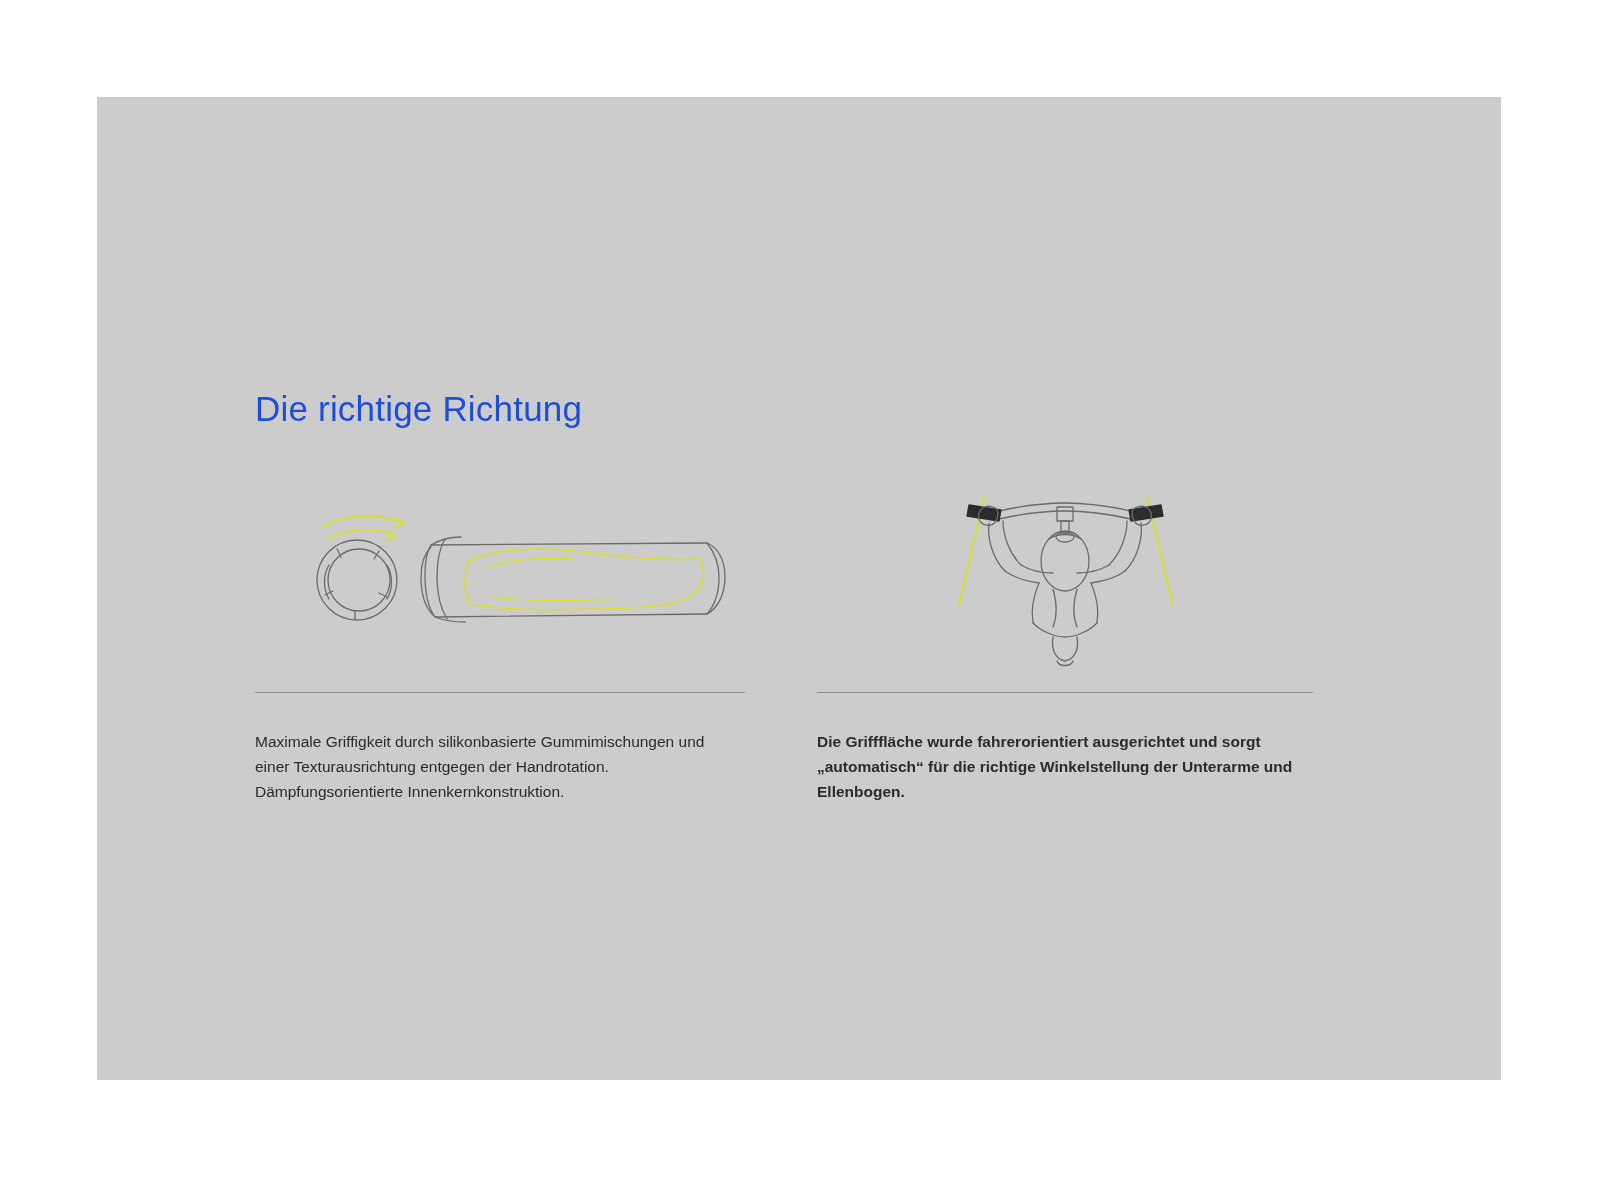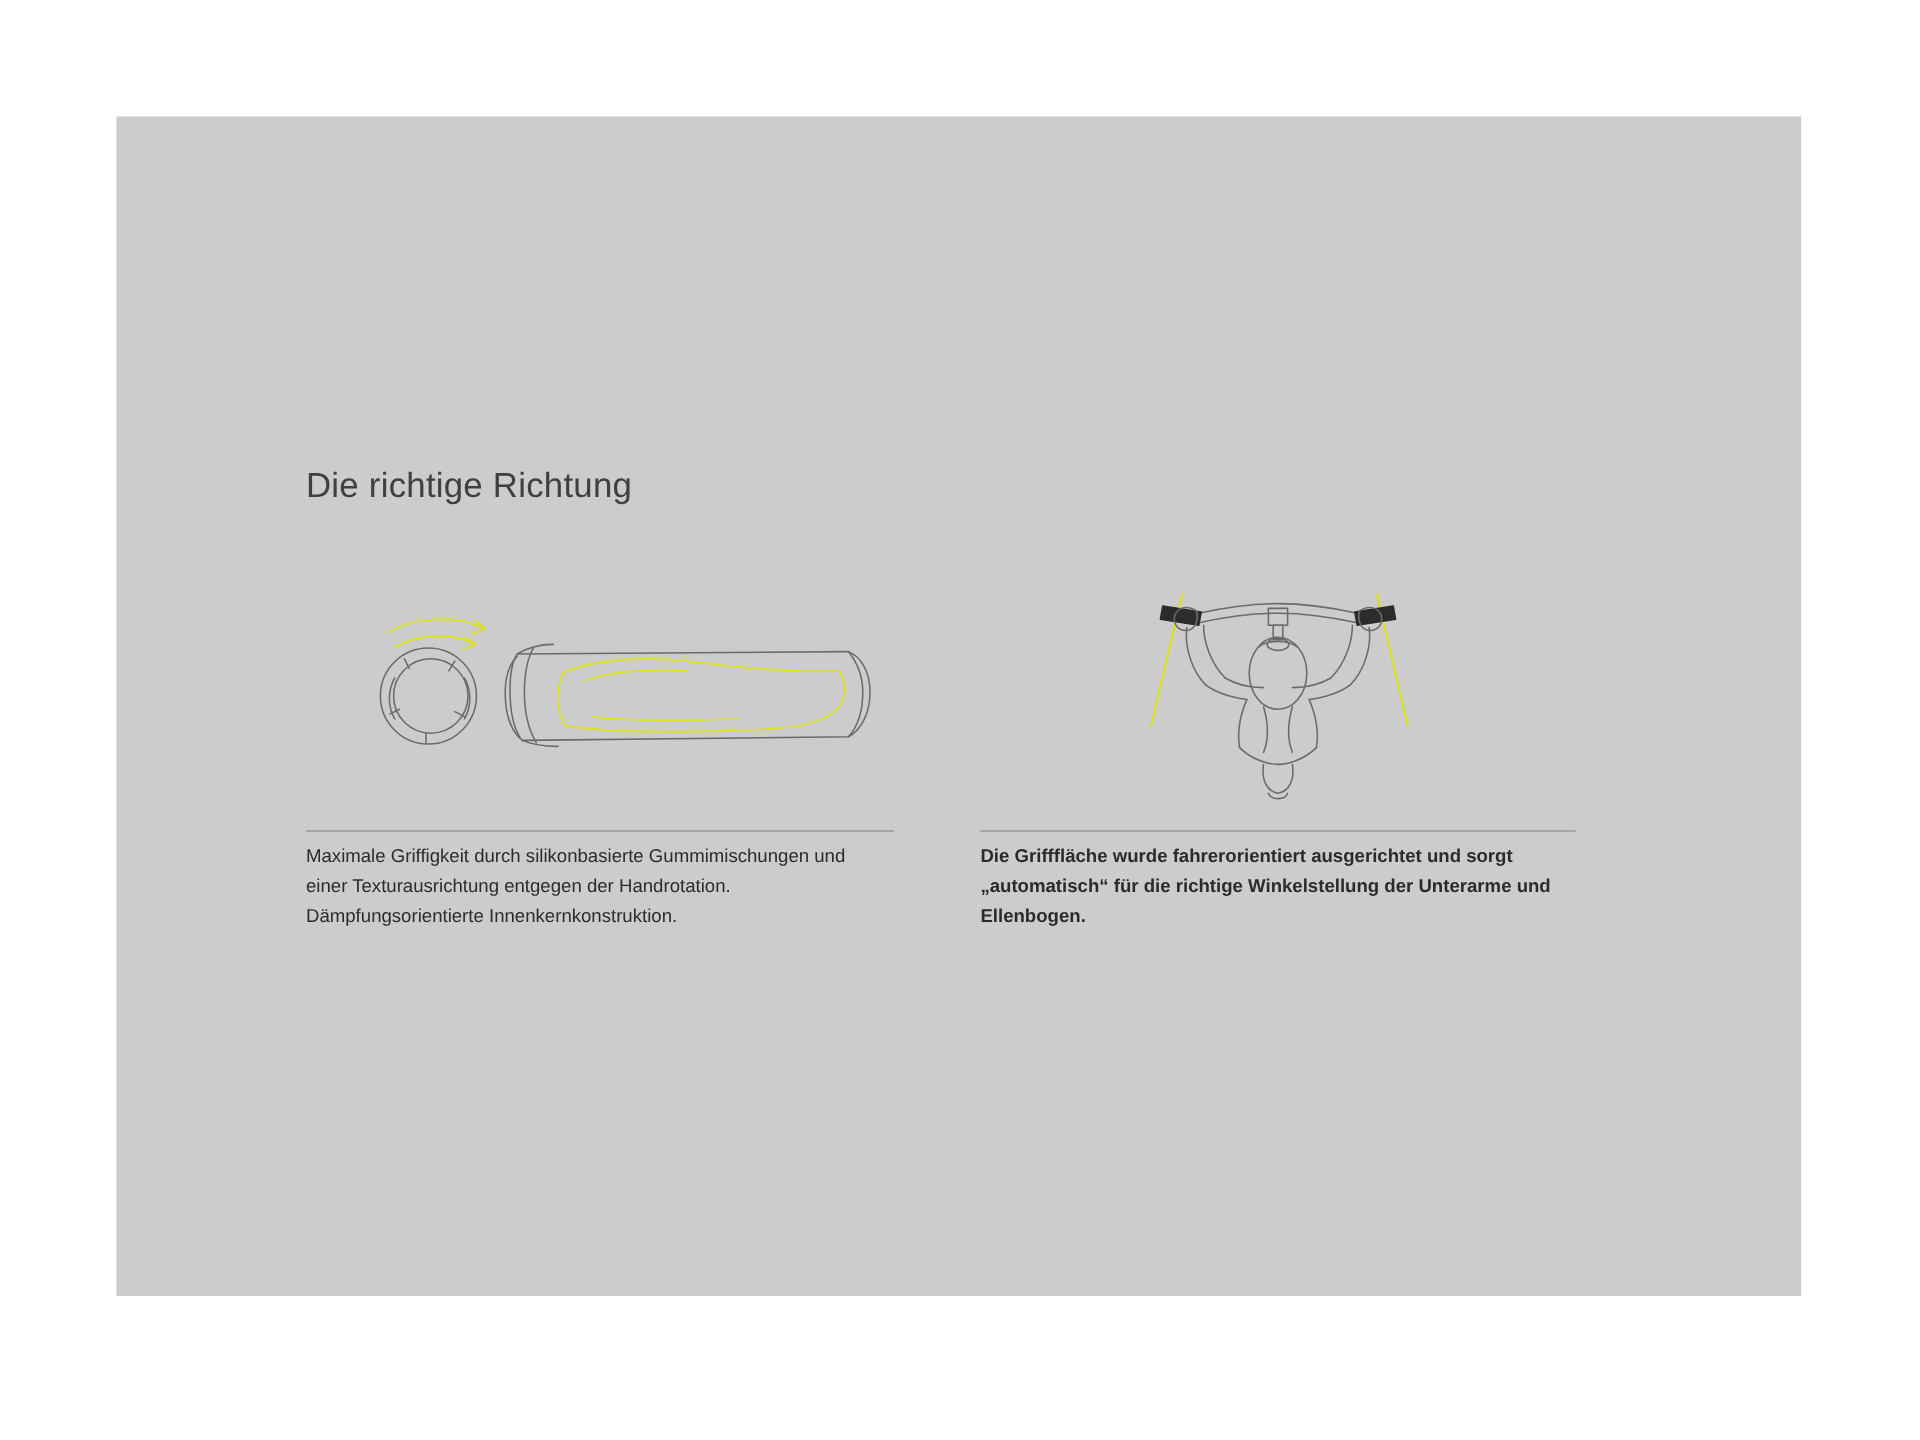--- a/index.html
+++ b/index.html
@@ -22,23 +22,23 @@
     left: 97px;
     top: 97px;
     width: 1404px;
     height: 983px;
     background: #cccccc;
   }
   #title {
     position: absolute;
     left: 158px;
     top: 292px;
-    font-size: 29px;
+    font-size: 35px;
     font-weight: 400;
-    color: #404040;
+    color: #1d4ed8;
     letter-spacing: 0.2px;
     white-space: nowrap;
     text-align: center;
   }
   .column {
     position: absolute;
     top: 380px;
   }
   #col-left  { left: 158px;  width: 490px; }
   #col-right { left: 720px;  width: 496px; font-weight: bold; }
@@ -51,21 +51,21 @@
   .rule {
     height: 1px;
     background: #8a8a8a;
     width: 100%;
     margin-top: 0px;
   }
   .caption {
     font-size: 15.5px;
     line-height: 25px;
     color: #2b2b2b;
-    margin-top: 8px;
+    margin-top: 36px;
     max-width: 480px;
   }
   svg { display: block; }
 </style>
 </head>
 <body>
 
 <div id="page">
   <div id="slide">
 

